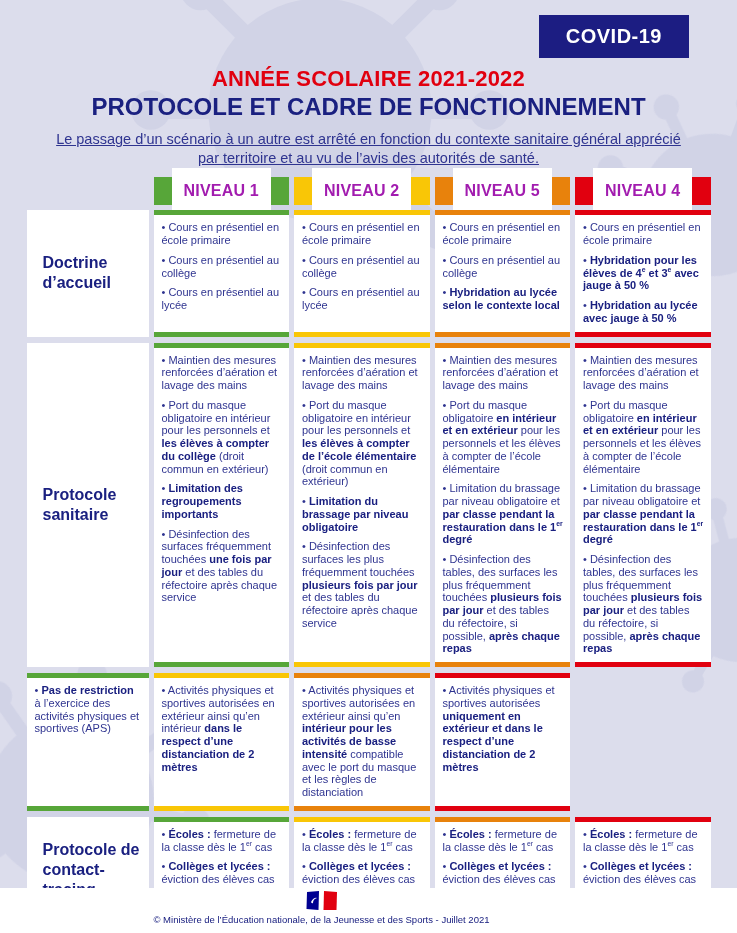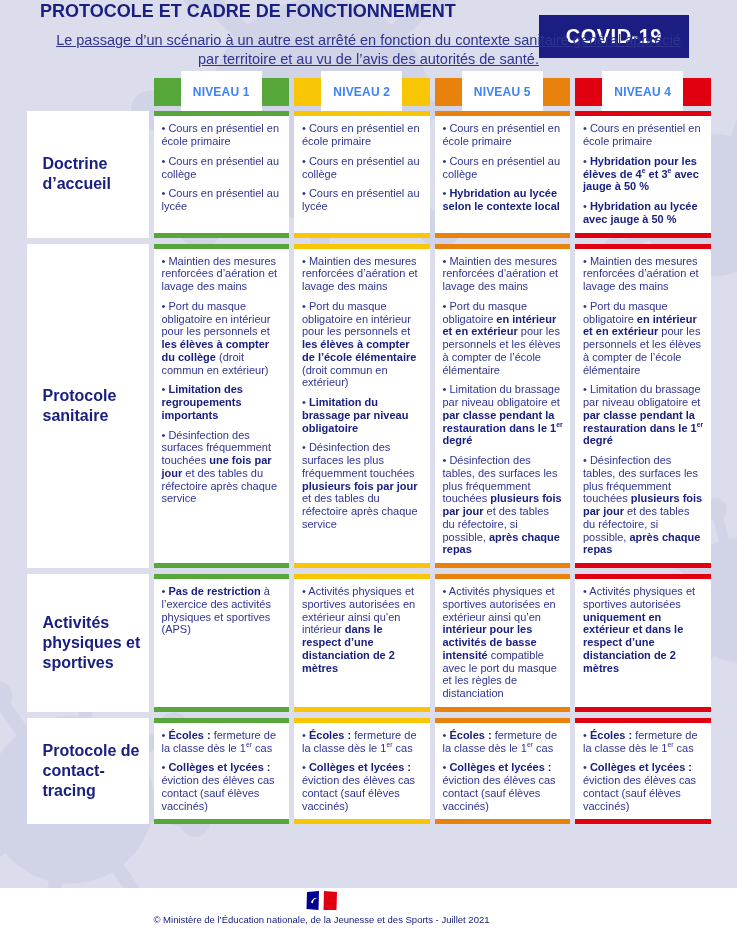--- a/index.html
+++ b/index.html
@@ -7,34 +7,34 @@
   body { font-family:"Liberation Sans", sans-serif; background:#fff; }
 
   .lavender { position:relative; width:737px; height:888px; background:#dcddec; overflow:hidden; }
   .watermarks { position:absolute; inset:0; pointer-events:none; }
 
   .covid-badge { position:absolute; top:15px; right:48px; background:#1c1d82; color:#fff;
     font-weight:bold; font-size:20px; letter-spacing:.5px; padding:10px 27px; }
 
   .title-red { margin-top:66px; text-align:center; color:#e1000f; font-size:22px; font-weight:bold;
     letter-spacing:.2px; position:relative; }
-  .title-blue { color:#1a2080; font-size:18px; font-weight:bold; margin-top:1px; position:relative;padding-left:40px; }
+  .title-blue { text-align:center; color:#1a2080; font-size:24px; font-weight:bold; margin-top:1px; position:relative; }
   .subtitle { width:640px; margin:9px auto 0; text-align:center; color:#2f3490; font-size:14.5px;
     line-height:1.32; position:relative;text-decoration:underline; }
 
   .table { position:relative; margin:9px auto 0; width:684px; }
   .t-row { display:grid; grid-template-columns:122px repeat(4,1fr); column-gap:5px; margin-bottom:6px; }
   .t-row.t-head { margin-bottom:5px; }
   .t-row:nth-child(2) > .cell, .t-row:nth-child(2) > .row-label { min-height:108px; }
   .t-row:nth-child(3) > .cell, .t-row:nth-child(3) > .row-label { min-height:296px; }
   .t-row:nth-child(4) > .cell, .t-row:nth-child(4) > .row-label { min-height:110px; }
   .t-row:nth-child(5) > .cell, .t-row:nth-child(5) > .row-label { min-height:98px; }
 
   .level-bar { height:28px; display:flex; align-items:center; justify-content:center; }
-  .level-label { background:#fff; color:#3b82f6; font-weight:bold; font-size:12px;
+  .level-label { background:#fff; color:#a21caf; font-weight:bold; font-size:16px;
     padding:14px 12px; letter-spacing:.2px; }
 
   .row-label { background:#fff; color:#1a2080; font-weight:bold; font-size:16px; line-height:1.25;
     display:flex; align-items:center; padding:10px 8px 10px 16px; }
   .cell { background:#fff; border-top:5px solid; border-bottom:5px solid; padding:6px 7px 7px 8px;
     color:#2f3490; font-size:11px; line-height:1.16; }
   .bullet { margin-bottom:7px; }
   .bullet:last-child { margin-bottom:0; }
   .bullet .bold { font-weight:bold; color:#1a2080; }
   .bullet sup { font-size:.62em; line-height:0; vertical-align:super; }
@@ -89,20 +89,21 @@
     <g fill="#c8cbe2" opacity="0.55">
       <use href="#virus" transform="translate(320,110) scale(1.8)"></use>
       <use href="#virus" transform="translate(712,205) scale(1.15) rotate(20)"></use>
       <use href="#virus" transform="translate(70,800) scale(1.35) rotate(10)"></use>
       <use href="#virus" transform="translate(740,600) scale(1.0) rotate(30)"></use>
     </g>
   </svg>
 
   <div class="covid-badge">COVID-19</div>
 
+  <div class="title-red">ANNÉE SCOLAIRE 2021-2022</div>
   <div class="title-blue">PROTOCOLE ET CADRE DE FONCTIONNEMENT</div>
   <div class="subtitle">Le passage d’un scénario à un autre est arrêté en fonction du contexte sanitaire général apprécié par territoire et au vu de l’avis des autorités de santé.</div>
 
   <div class="table" id="protocol-table">
       <div class="t-row t-head">
         <div class="t-corner"></div>
         <div class="level-bar" style="background: rgb(87, 166, 57);">
           <span class="level-label">NIVEAU 1</span>
         </div>
         <div class="level-bar" style="background: rgb(249, 198, 6);">
@@ -159,21 +160,20 @@
           <p class="bullet"><span>• </span><span>Désinfection des tables, des surfaces les plus fréquemment touchées </span><span class="bold">plusieurs fois par jour</span><span> et des tables du réfectoire, si possible, </span><span class="bold">après chaque repas</span></p>
         </div>
         <div class="cell" style="border-top-color: rgb(225, 0, 15); border-bottom-color: rgb(225, 0, 15);">
           <p class="bullet"><span>• </span><span>Maintien des mesures renforcées d’aération et lavage des mains</span></p>
           <p class="bullet"><span>• </span><span>Port du masque obligatoire </span><span class="bold">en intérieur et en extérieur</span><span> pour les personnels et les élèves à compter de l’école élémentaire</span></p>
           <p class="bullet"><span>• </span><span>Limitation du brassage par niveau obligatoire et </span><span class="bold">par classe pendant la restauration dans le 1</span><sup class="bold">er</sup><span class="bold"> degré</span></p>
           <p class="bullet"><span>• </span><span>Désinfection des tables, des surfaces les plus fréquemment touchées </span><span class="bold">plusieurs fois par jour</span><span> et des tables du réfectoire, si possible, </span><span class="bold">après chaque repas</span></p>
         </div>
       </div>
       <div class="t-row">
-        <div class="row-label">Activités physiques et sportives</div>
         <div class="cell" style="border-top-color: rgb(87, 166, 57); border-bottom-color: rgb(87, 166, 57);">
           <p class="bullet"><span>• </span><span class="bold">Pas de restriction</span><span> à l’exercice des activités physiques et sportives (APS)</span></p>
         </div>
         <div class="cell" style="border-top-color: rgb(249, 198, 6); border-bottom-color: rgb(249, 198, 6);">
           <p class="bullet"><span>• </span><span>Activités physiques et sportives autorisées en extérieur ainsi qu’en intérieur </span><span class="bold">dans le respect d’une distanciation de 2 mètres</span></p>
         </div>
         <div class="cell" style="border-top-color: rgb(232, 130, 12); border-bottom-color: rgb(232, 130, 12);">
           <p class="bullet"><span>• </span><span>Activités physiques et sportives autorisées en extérieur ainsi qu’en </span><span class="bold">intérieur pour les activités de basse intensité</span><span> compatible avec le port du masque et les règles de distanciation</span></p>
         </div>
         <div class="cell" style="border-top-color: rgb(225, 0, 15); border-bottom-color: rgb(225, 0, 15);">

